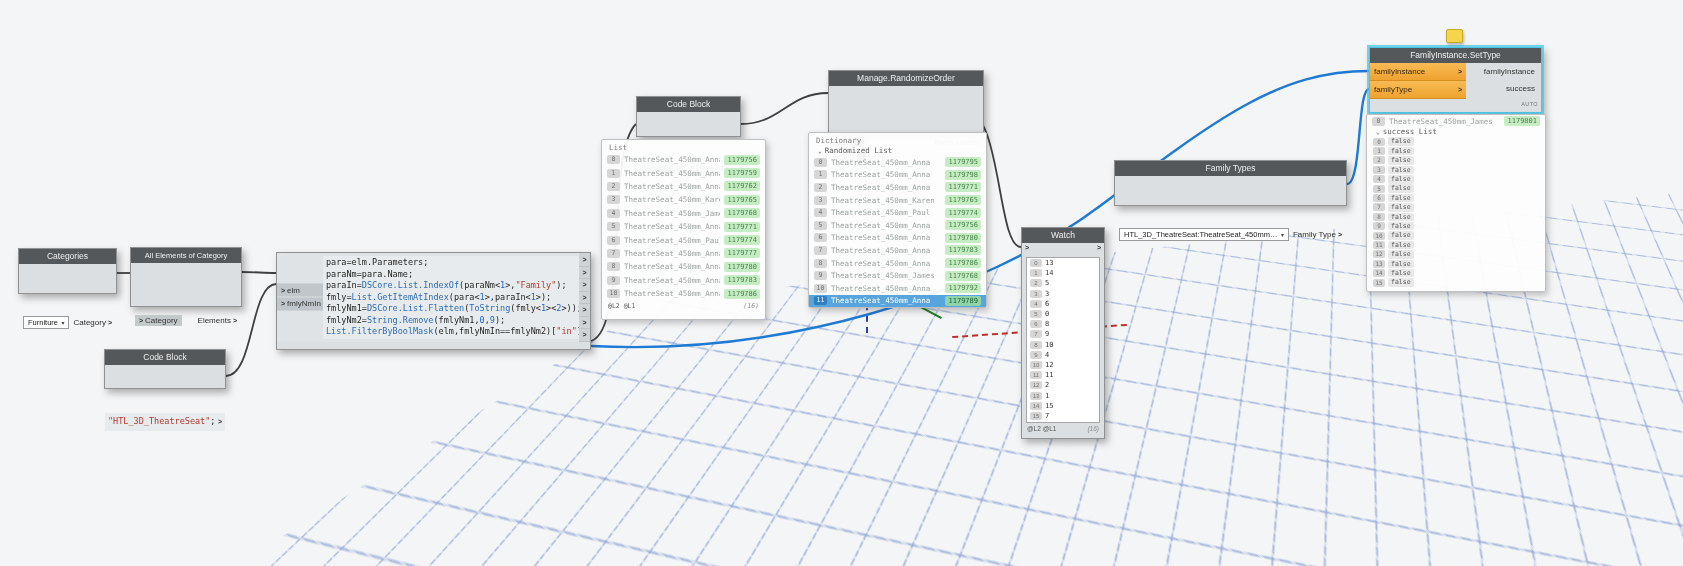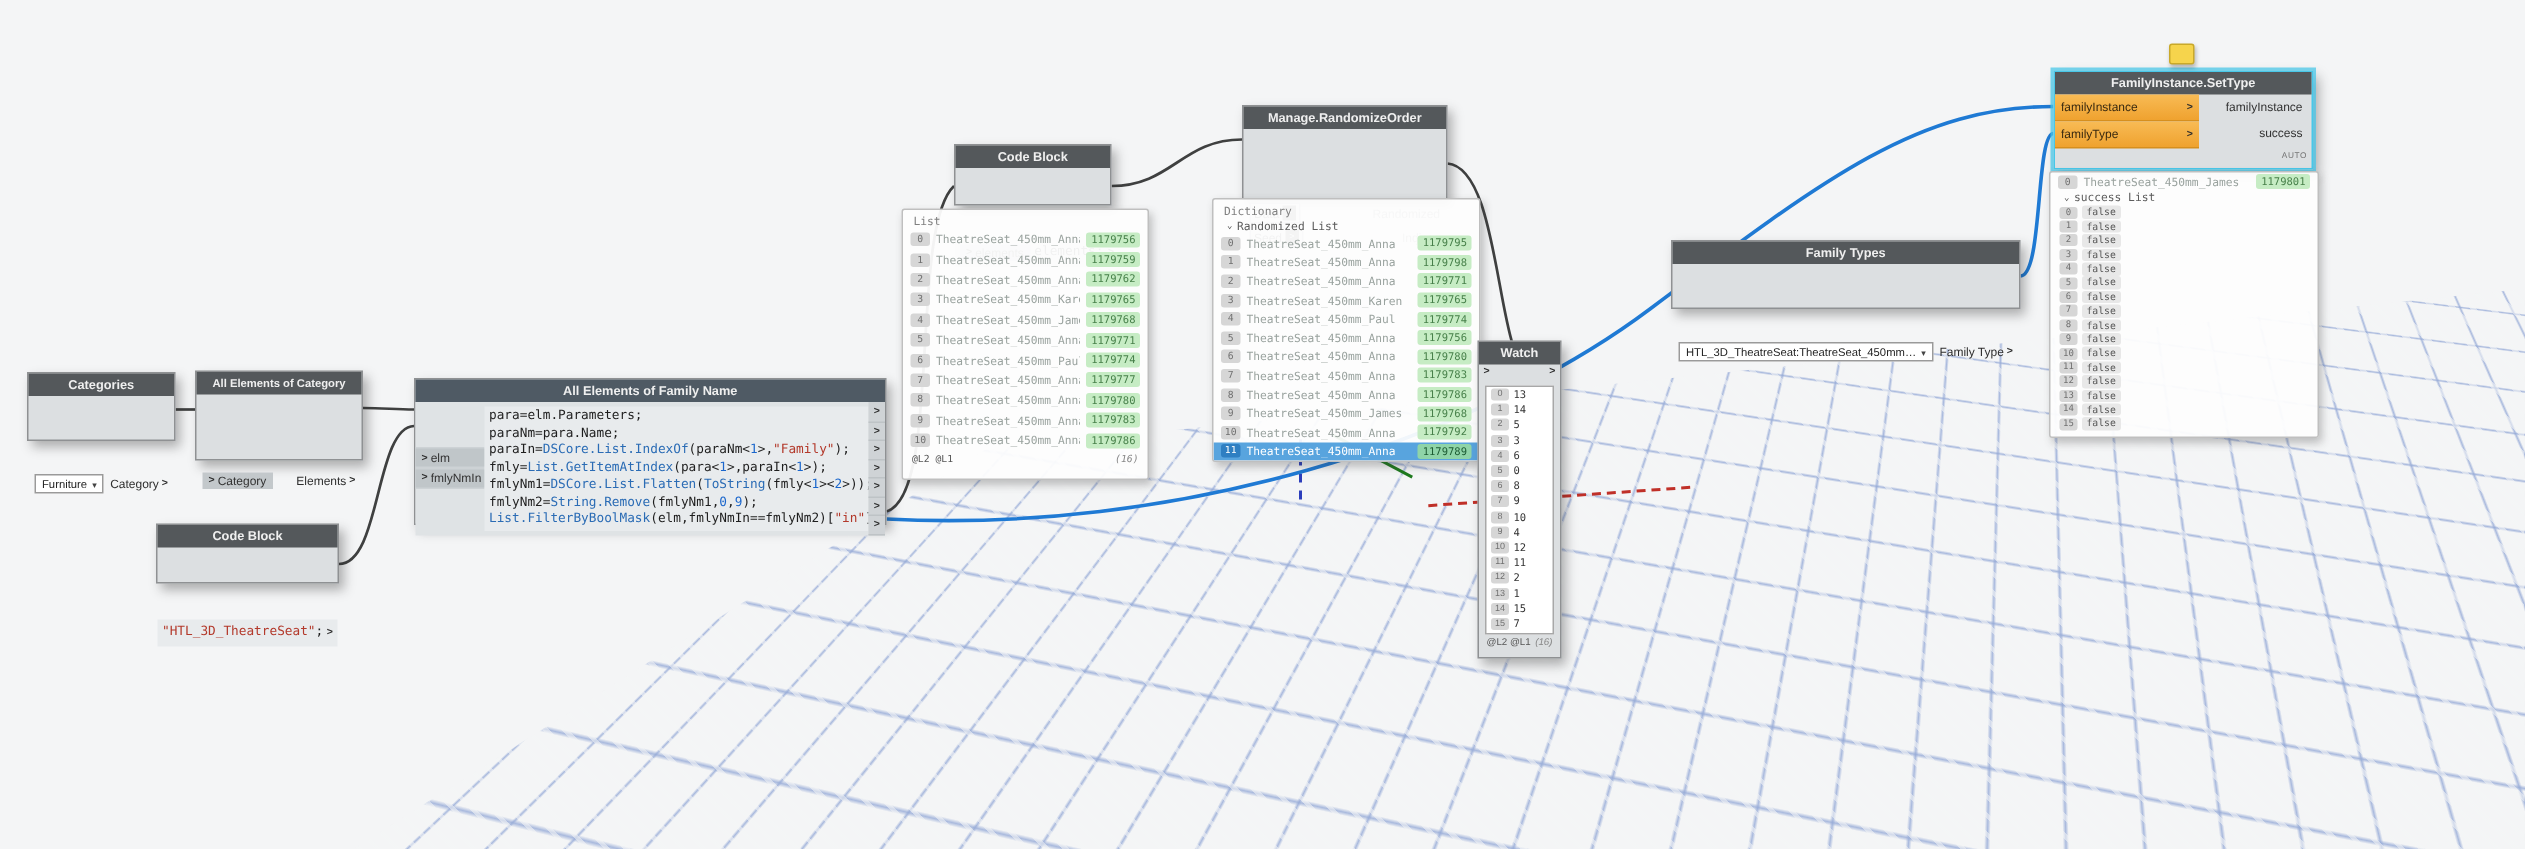--- a/index.html
+++ b/index.html
@@ -22,21 +22,21 @@
   .axis-blue{left:866px;top:293px;height:40px;border-left:2px dashed #2c3ebb;}
 
   
   .wires{position:absolute;left:0;top:0;z-index:2;pointer-events:none;}
   .w{fill:none;stroke:#3f4040;stroke-width:1.8px;}
   .wb{fill:none;stroke:#1f7ad4;stroke-width:2.4px;}
 
   
   .node{position:absolute;background:#dcdfe1;border:1px solid #8f9193;z-index:3;
     box-shadow:3px 4px 7px rgba(40,40,40,.35);box-sizing:border-box;}
-  .nhead{background:#54585b;color:#efefef;font-size:8.5px;font-weight:bold;text-align:center;
+  .nhead{background:#54585b;color:#efefef;font-size:8.5px;font-weight:normal;text-align:center;
     padding:2px 4px;white-space:nowrap;overflow:hidden;height:11px;line-height:11px;}
   .nbody{position:relative;margin-top:48px;}
   .flexrow{display:flex;align-items:center;gap:4px;padding:4px 4px;}
   .dropdown{background:#fff;border:1px solid #9a9a9a;font-size:7.5px;color:#222;display:flex;
     align-items:center;gap:3px;padding:1px 4px;height:13px;box-sizing:border-box;min-width:0;}
   .dd-text{flex:1;white-space:nowrap;overflow:hidden;text-overflow:ellipsis;}
   .caret{font-size:6px;color:#444;}
   .chip{background:#c3c8cb;color:#333;font-size:8px;padding:1px 4px;display:flex;align-items:center;gap:2px;}
   .oport{margin-left:auto;display:flex;align-items:center;gap:2px;font-size:8px;color:#2e2e2e;}
   .pch{font-size:7px;color:#2b2b2b;font-weight:bold;}
@@ -110,23 +110,23 @@
   
   #n-categories{left:18px;top:248px;width:99px;height:46px;}
   #n-categories .dropdown{width:58px;}
   #n-aeoc{left:130px;top:247px;width:112px;height:60px;}
   #n-aeoc .nhead{font-size:7.5px;}
   #n-cb1{left:104px;top:349px;width:122px;height:40px;}
   #n-aeofn{left:276px;top:252px;width:315px;height:98px;}
   #n-aeofn .nhead{background:#4f5a64;}
   #n-cb2{left:636px;top:96px;width:105px;height:41px;}
   #p-list1{left:601px;top:139px;width:165px;height:181px;}
-  #n-rand{left:828px;top:70px;width:137px;height:63px;}
+  #n-rand{left:828px;top:70px;width:156px;height:63px;}
   #p-dict{left:808px;top:132px;width:179px;height:176px;}
-  #n-watch{left:985px;top:227px;width:56px;height:212px;}
+  #n-watch{left:1021px;top:227px;width:84px;height:212px;}
   #n-ftypes{left:1114px;top:160px;width:233px;height:46px;}
   #n-ftypes .dropdown{flex:1;}
   #n-settype{left:1369px;top:47px;width:173px;height:66px;}
   #p-settype{left:1366px;top:114px;width:180px;height:178px;}
 </style>
 </head>
 <body>
 
 <div class="grid-area">
   <div class="ground"></div>
@@ -182,21 +182,20 @@
 
     <div class="cline"><span class="tk-s">"HTL_3D_TheatreSeat"</span><span class="tk-p">;</span></div>
       </div>
     <div class="oport">
       <span class="pch">&gt;</span>
     </div>
   </div>
 </div>
 
 <div class="node" id="n-aeofn">
-  <div class="nhead">All Elements of Family Name</div>
   <div class="fn-body">
     <div class="fn-inputs">
       <div class="chip">
         <span class="pch">&gt;</span>
         <span>elm</span>
       </div>
       <div class="chip">
         <span class="pch">&gt;</span>
         <span>fmlyNmIn</span>
       </div>

